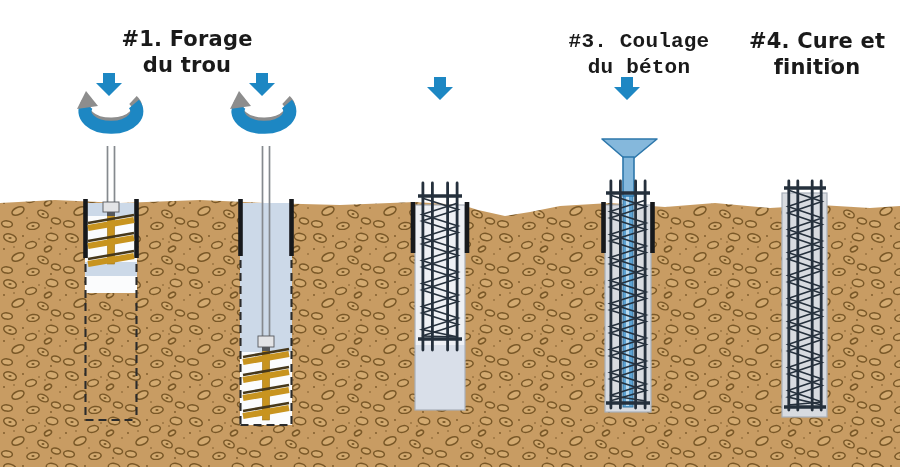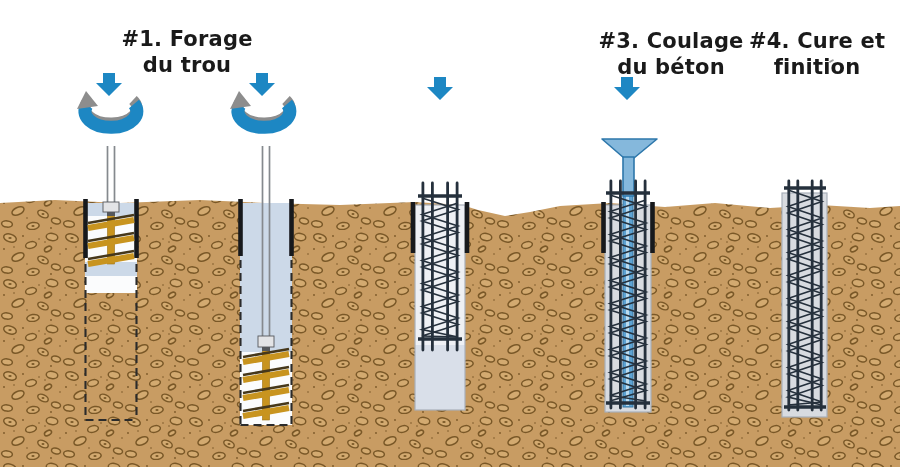--- a/index.html
+++ b/index.html
@@ -17,21 +17,21 @@
     overflow:hidden;margin:0 auto;
   }
   .stage svg{position:absolute;left:0;top:0;}
   .step-label{
     position:absolute;text-align:center;color:var(--text);
     font-size:21px;font-weight:600;line-height:1.22;letter-spacing:0.2px;
     font-family:"DejaVu Sans",sans-serif;
   }
   .lbl1{left:103px;top:27px;width:168px;}
   .lbl2{left:318px;top:19px;width:228px;}
-  .lbl3{left:584px;top:29px;width:174px;}
+  .lbl3{left:552px;top:29px;width:174px;font-family:Liberation Mono, monospace;}
   .lbl4{left:732px;top:29px;width:170px;}
   .stray{
     position:absolute;left:829px;top:60px;width:5px;height:2px;
     background:#9a9a9a;transform:rotate(-30deg);border-radius:1px;
   }
   
   .soil-fill{fill:url(#pebblePattern);}
   .hole-white{fill:var(--hole_white);}
   .slurry{fill:var(--slurry);}
   .conc{fill:var(--concrete);}

